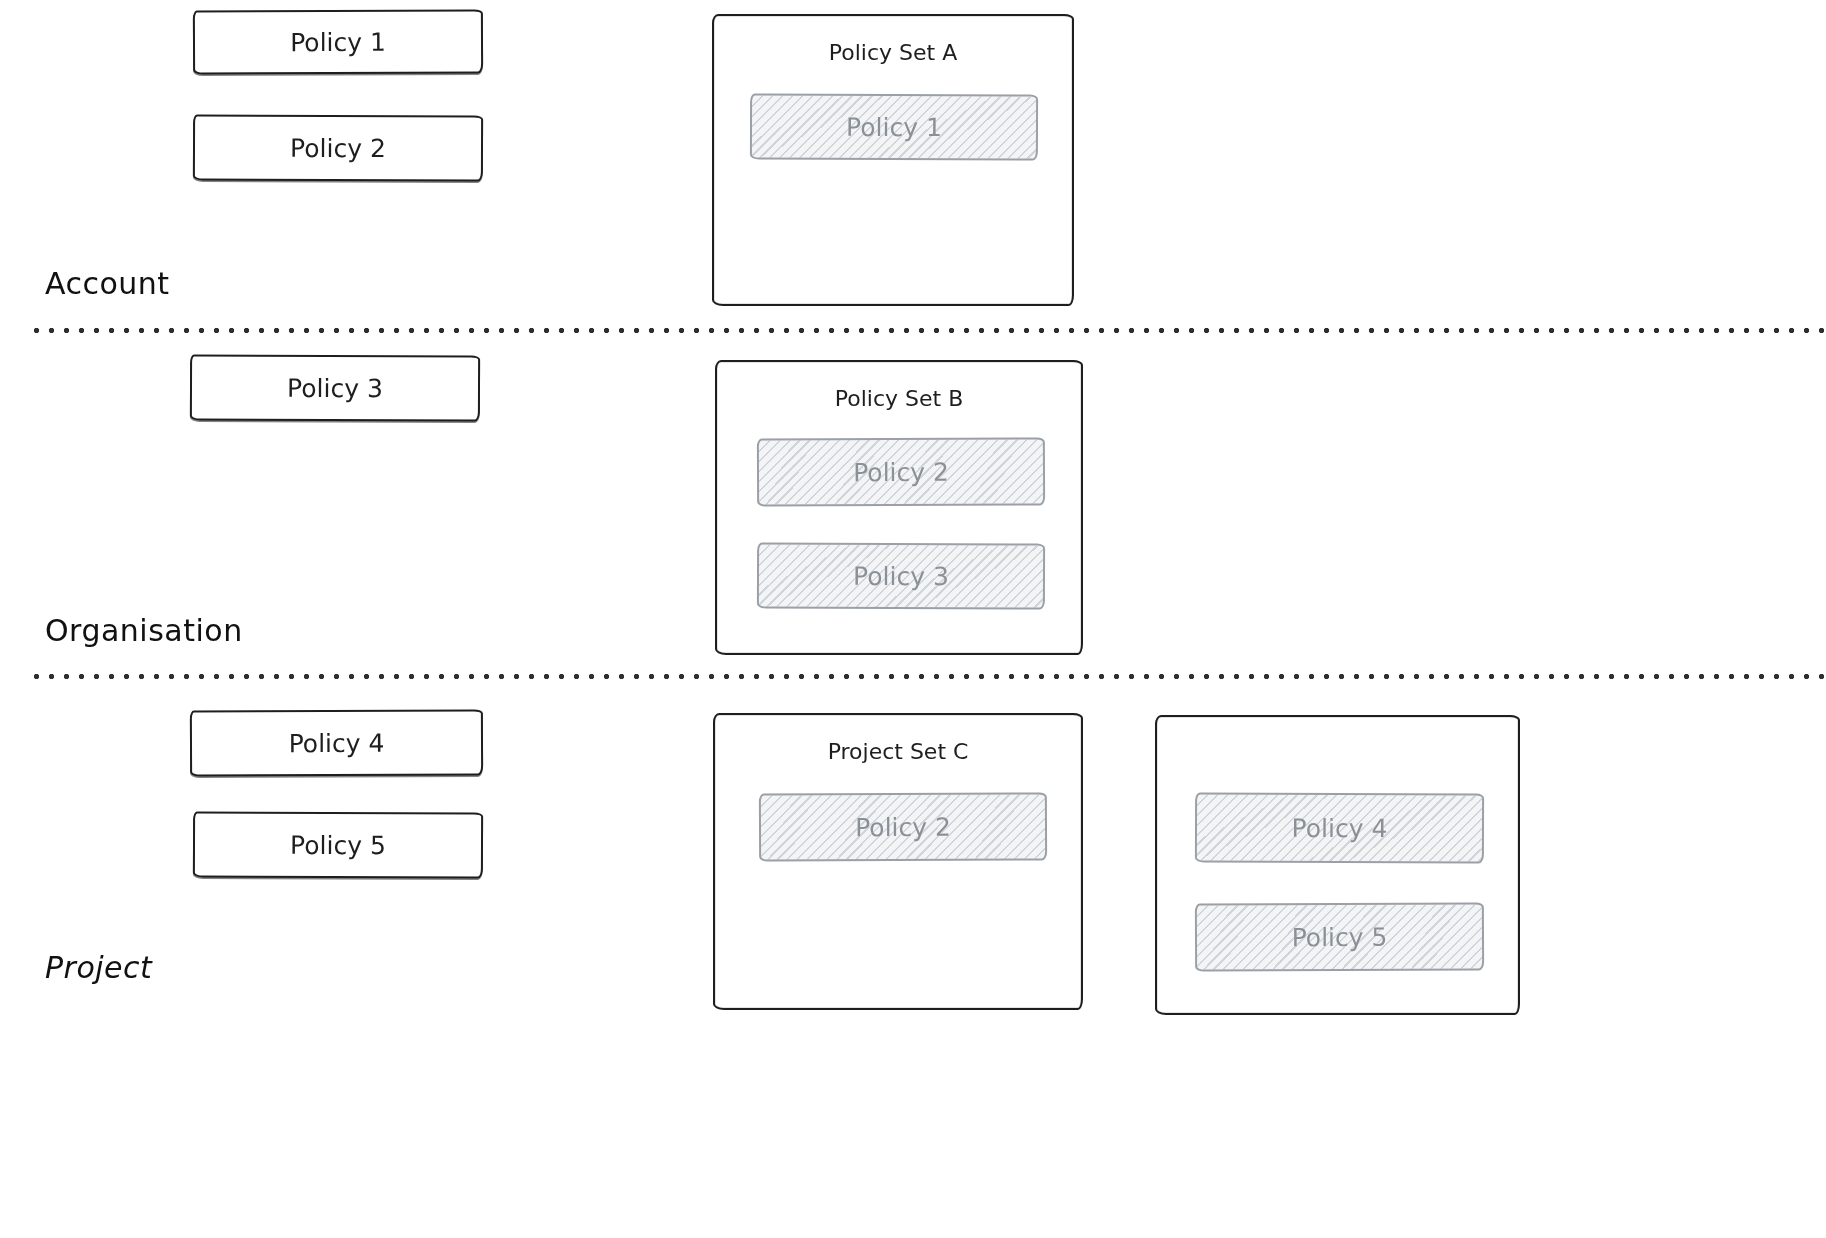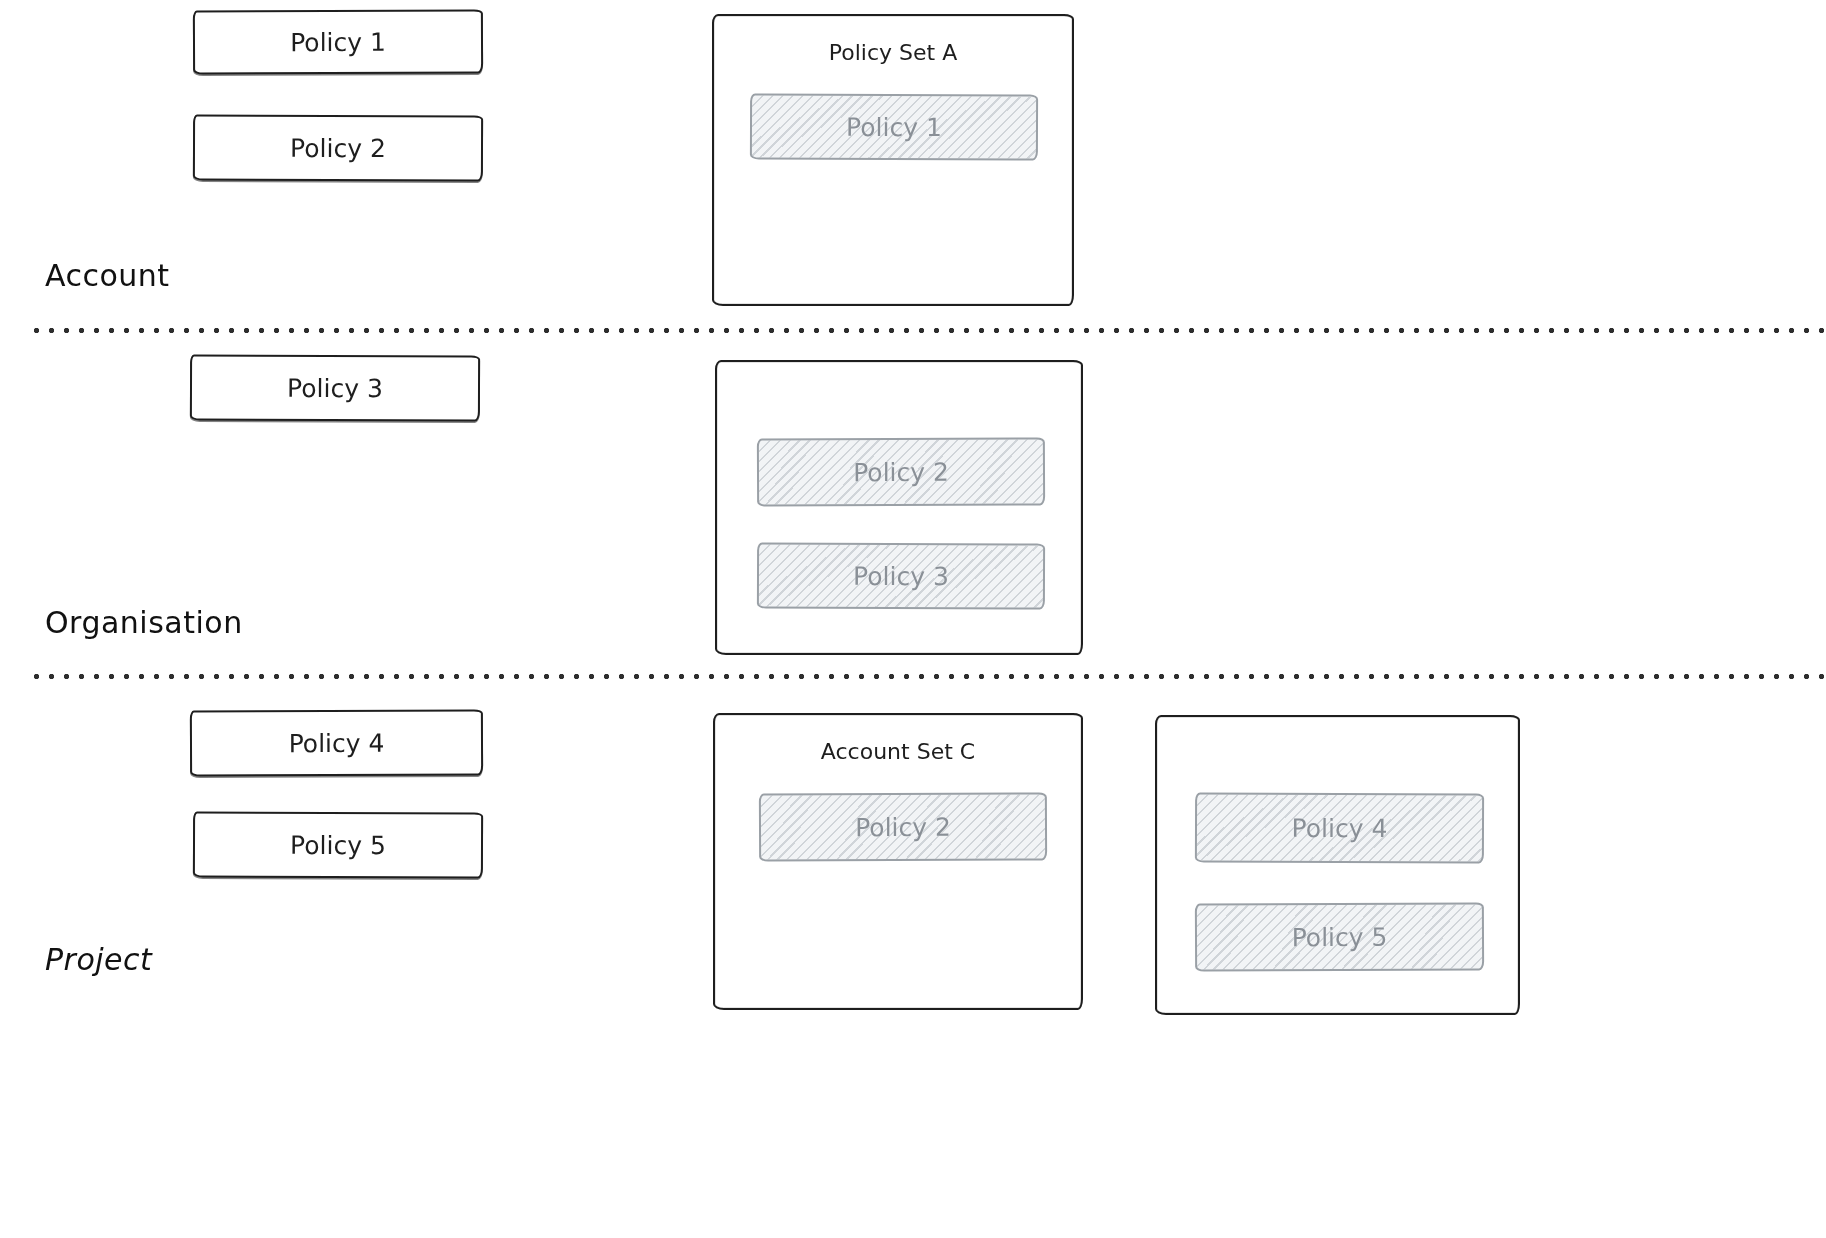--- a/index.html
+++ b/index.html
@@ -68,20 +68,21 @@
     );
     text-shadow: 0 0 2px #f2f4f6;
   }
 
   
   .row-label {
     position: absolute;
     font-size: 30px;
     color: #111111;
     letter-spacing: 0.5px;
+    margin-top: 8px;
   }
 
   
   .separator {
     position: absolute;
     left: 33px;
     right: 0;
     height: 7px;
     background-image: radial-gradient(circle at 3.5px 3.5px, #2e2e2e 2.3px, transparent 3px);
     background-size: 15px 7px;
@@ -110,20 +111,21 @@
 
   <div class="row-label" style="left:45px; top:258px;">Account</div>
 
   <div class="separator" style="top:327px;"></div>
 
   <div class="policy-box tilt-b" style="left:190px; top:355px; width:290px; height:66px;">
     <span>Policy 3</span>
   </div>
 
   <div class="policy-set" style="left:715px; top:360px; width:368px; height:295px;">
+    <div class="set-title">Policy Set B</div>
     <div class="member-box tilt-a" style="left:40px; top:76px; width:288px; height:68px;">
       <span>Policy 2</span>
     </div>
     <div class="member-box tilt-b" style="left:40px; top:181px; width:288px; height:66px;">
       <span>Policy 3</span>
     </div>
   </div>
 
   <div class="row-label" style="left:45px; top:605px;">Organisation</div>
 
@@ -131,21 +133,21 @@
 
   <div class="policy-box tilt-a" style="left:190px; top:710px; width:293px; height:66px;">
     <span>Policy 4</span>
   </div>
 
   <div class="policy-box tilt-b" style="left:193px; top:812px; width:290px; height:66px;">
     <span>Policy 5</span>
   </div>
 
   <div class="policy-set" style="left:713px; top:713px; width:370px; height:297px;">
-    <div class="set-title">Account Set C</div>
+    <div class="set-title">Project Set C</div>
     <div class="member-box tilt-a" style="left:44px; top:78px; width:288px; height:68px;">
       <span>Policy 2</span>
     </div>
   </div>
 
   <div class="policy-set" style="left:1155px; top:715px; width:365px; height:300px;">
     <div class="member-box tilt-b" style="left:38px; top:76px; width:289px; height:70px;">
       <span>Policy 4</span>
     </div>
     <div class="member-box tilt-a" style="left:38px; top:186px; width:289px; height:68px;">

